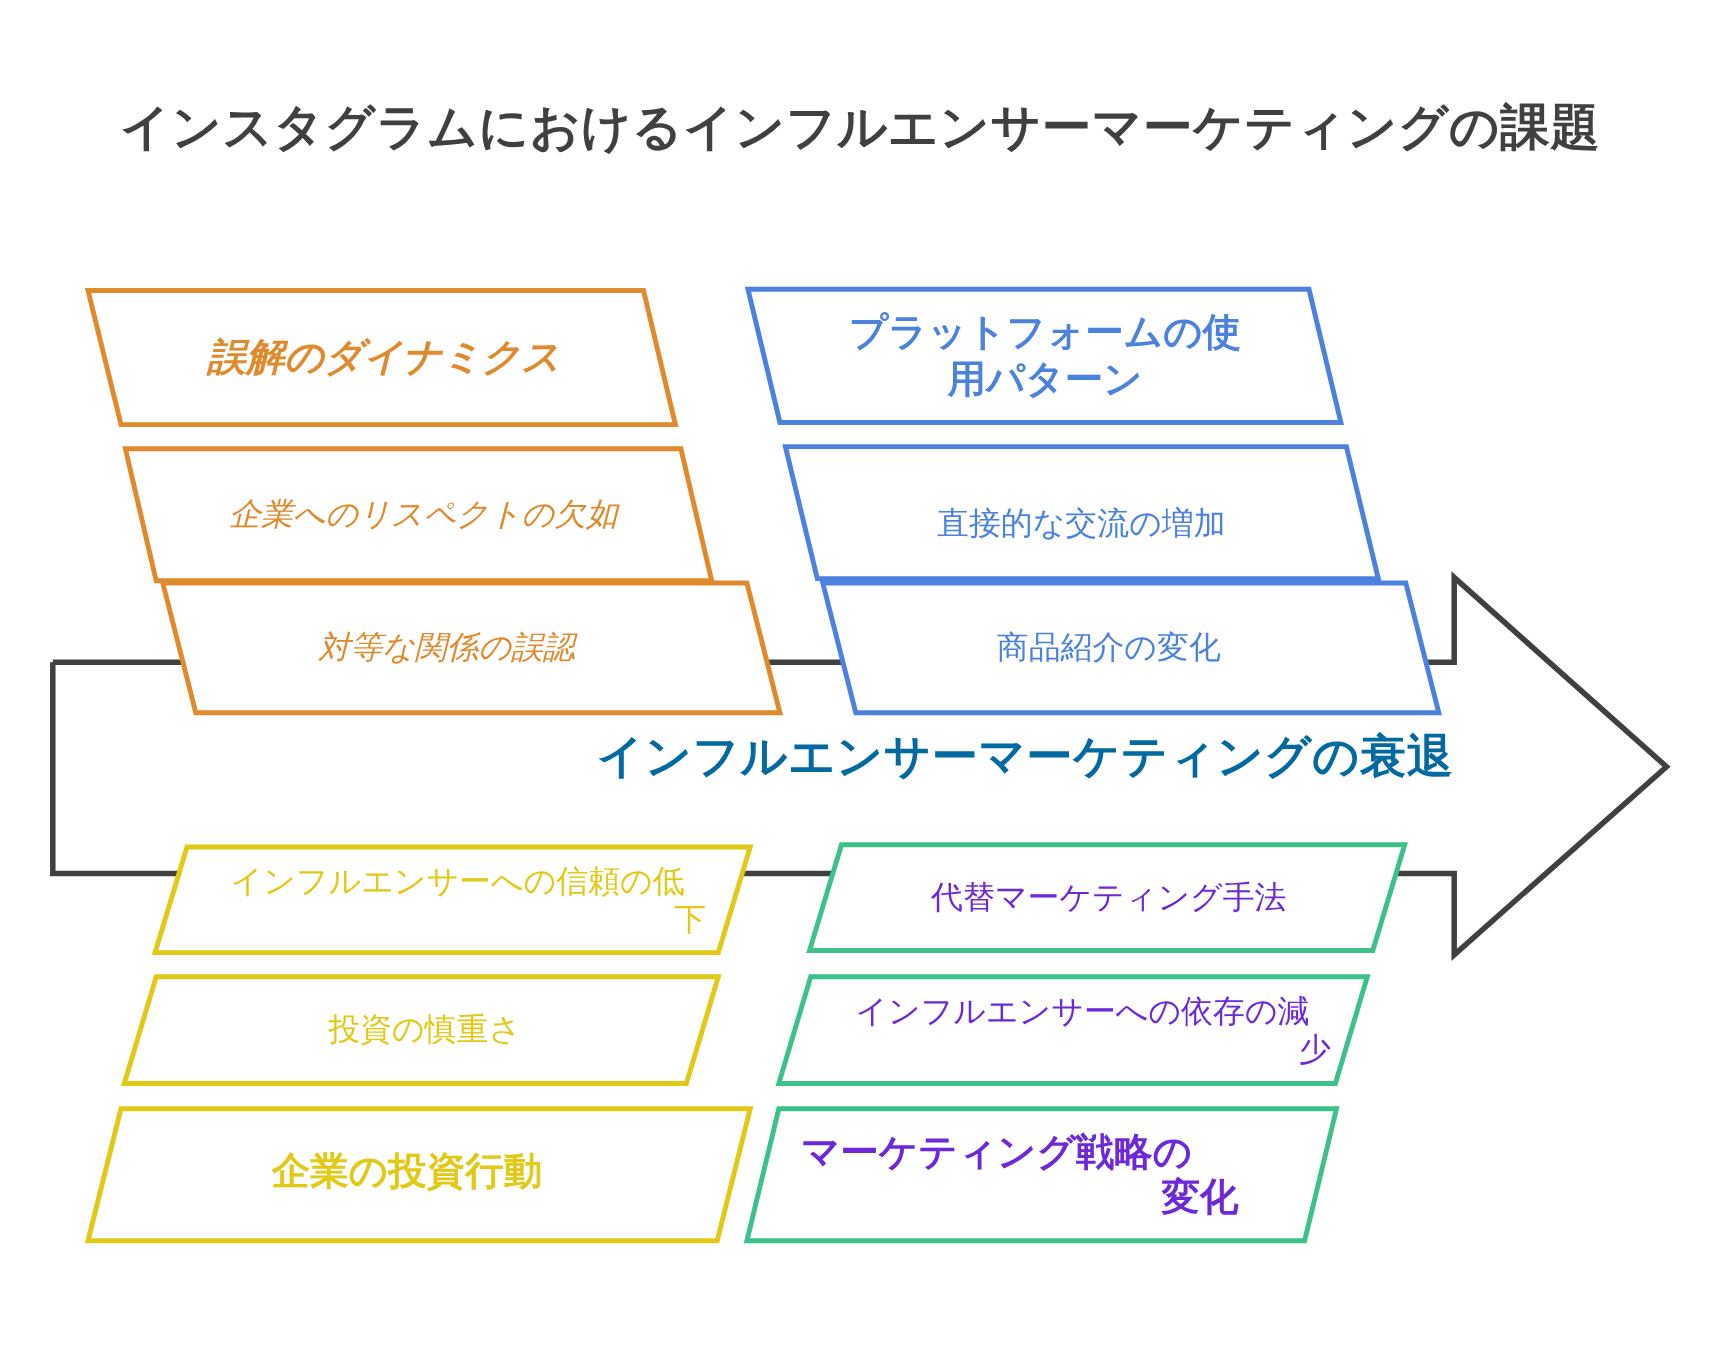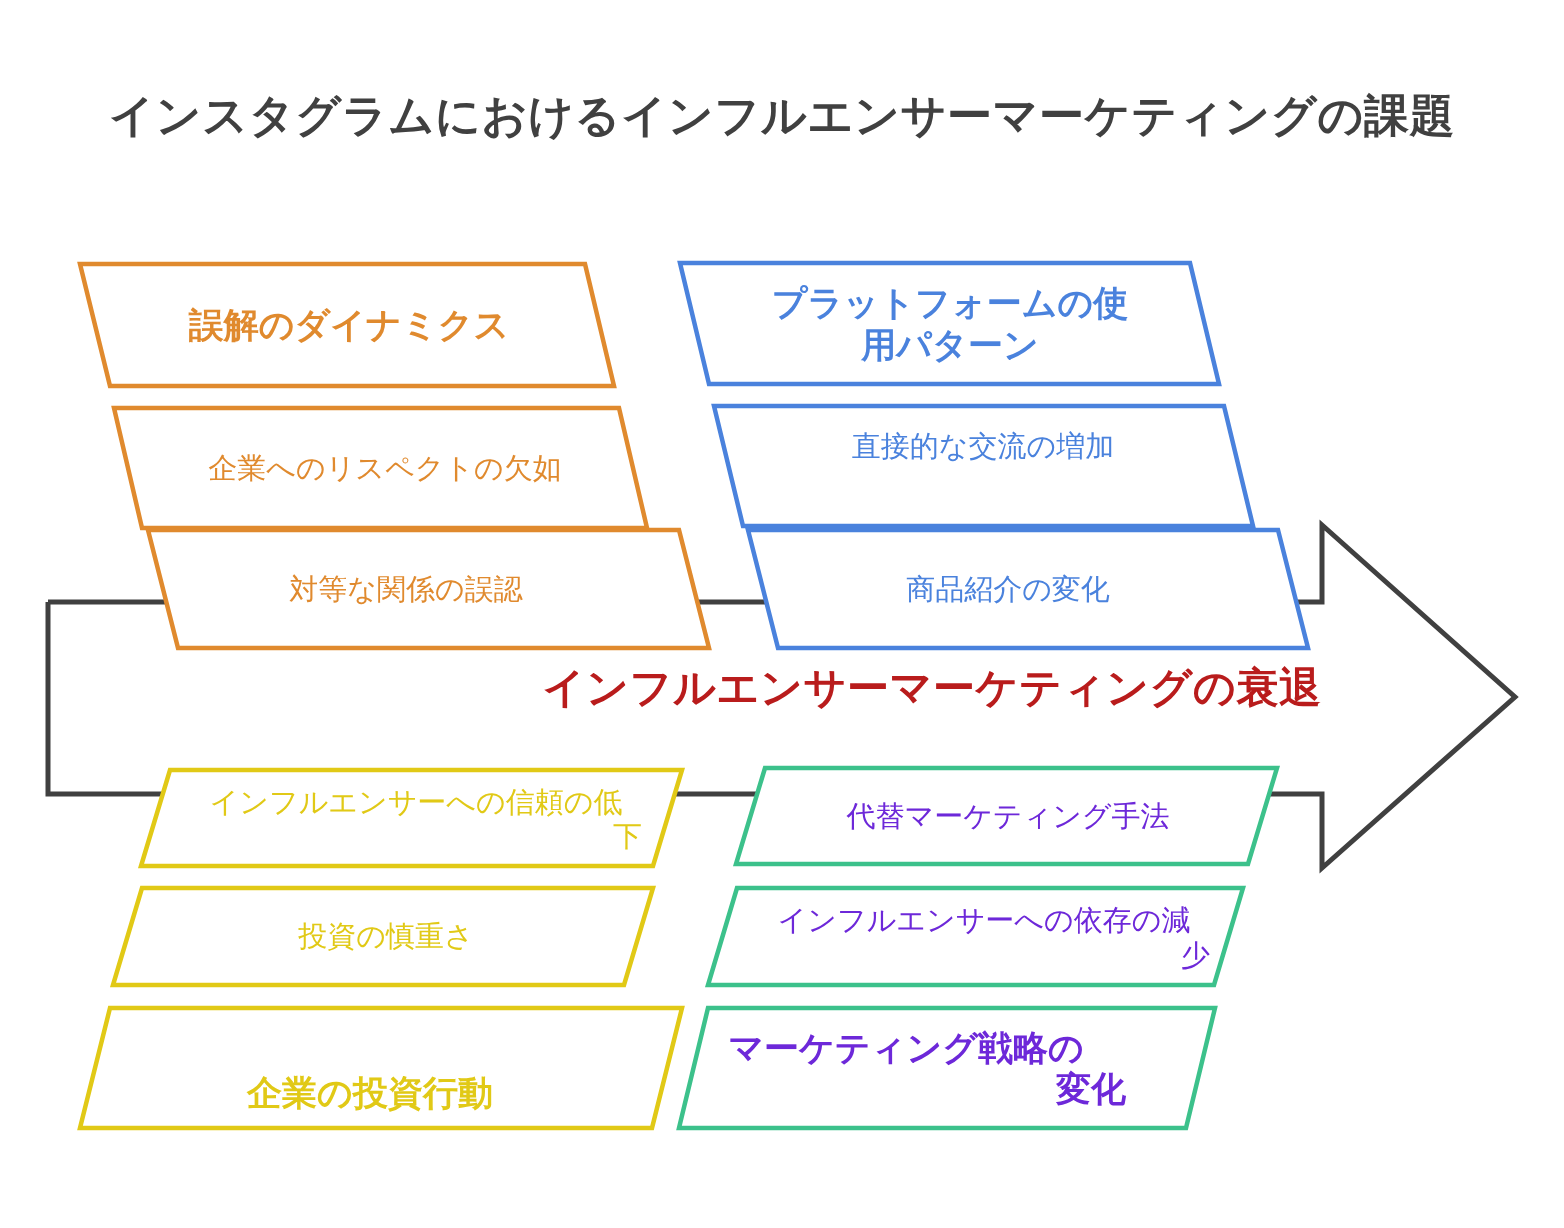--- a/index.html
+++ b/index.html
@@ -16,38 +16,38 @@
     text-align:center;
     font-size:45px;font-weight:bold;color:#404040;
     letter-spacing:0.5px;
     white-space:nowrap;
   }
 
   .center-label{
     position:absolute;
     left:432px;top:660px;width:1000px;
     text-align:center;
-    font-size:42px;font-weight:bold;color:#b91c1c;
+    font-size:42px;font-weight:bold;color:#0369a1;
     letter-spacing:0.5px;
     white-space:nowrap;
   }
 
   .node-text{
     position:absolute;
     display:flex;
     align-items:center;
     line-height:1.18;
     pointer-events:none;
   }
   .node-text span{display:block;width:100%;}
 
   .head-text{font-size:35px;font-weight:bold;}
   .sub-text{font-size:29px;font-weight:normal;}
 
-  .txt-orange{color:#E08A2E;}
+  .txt-orange{color:#E08A2E;font-style:italic;}
   .txt-blue{color:#4a82dd;}
   .txt-yellow{color:#E1C916;}
   .txt-green{color:#6d28d9;justify-content:flex-end;}
 
   .align-center{text-align:center;}
   .align-right{text-align:center;}
 </style>
 </head>
 <body>
 
@@ -92,40 +92,40 @@
     <span>対等な関係の誤認</span>
   </div>
 
   <div class="node-text head-text txt-blue align-center" style="left:714px;top:263px;width:472px;height:121px;">
     <span>
       <span style="display:block;">プラットフォームの使</span>
       <span style="display:block;">用パターン</span>
     </span>
   </div>
 
-  <div class="node-text sub-text txt-blue align-center" style="left:748px;top:386px;width:470px;height:120px;">
+  <div class="node-text sub-text txt-blue align-center" style="left:748px;top:416px;width:470px;height:120px;">
     <span>直接的な交流の増加</span>
   </div>
 
   <div class="node-text sub-text txt-blue align-right" style="left:782px;top:530px;width:452px;height:118px;">
     <span>商品紹介の変化</span>
   </div>
 
   <div class="node-text sub-text txt-yellow align-center" style="left:190px;top:772px;width:452px;height:94px;">
     <span>
       <span style="display:block;">インフルエンサーへの信頼の低</span>
       <span style="display:block;text-align:right;">下</span>
     </span>
   </div>
 
   <div class="node-text sub-text txt-yellow align-center" style="left:160px;top:888px;width:452px;height:97px;">
     <span>投資の慎重さ</span>
   </div>
 
-  <div class="node-text head-text txt-yellow align-center" style="left:120px;top:1033px;width:500px;height:120px;">
+  <div class="node-text head-text txt-yellow align-center" style="left:120px;top:1008px;width:500px;height:120px;font-family:Liberation Mono, monospace;">
     <span>企業の投資行動</span>
   </div>
 
   <div class="node-text sub-text txt-green align-center" style="left:782px;top:768px;width:452px;height:96px;">
     <span>代替マーケティング手法</span>
   </div>
 
   <div class="node-text sub-text txt-green align-center" style="left:758px;top:890px;width:452px;height:95px;">
     <span>
       <span style="display:block;">インフルエンサーへの依存の減</span>

